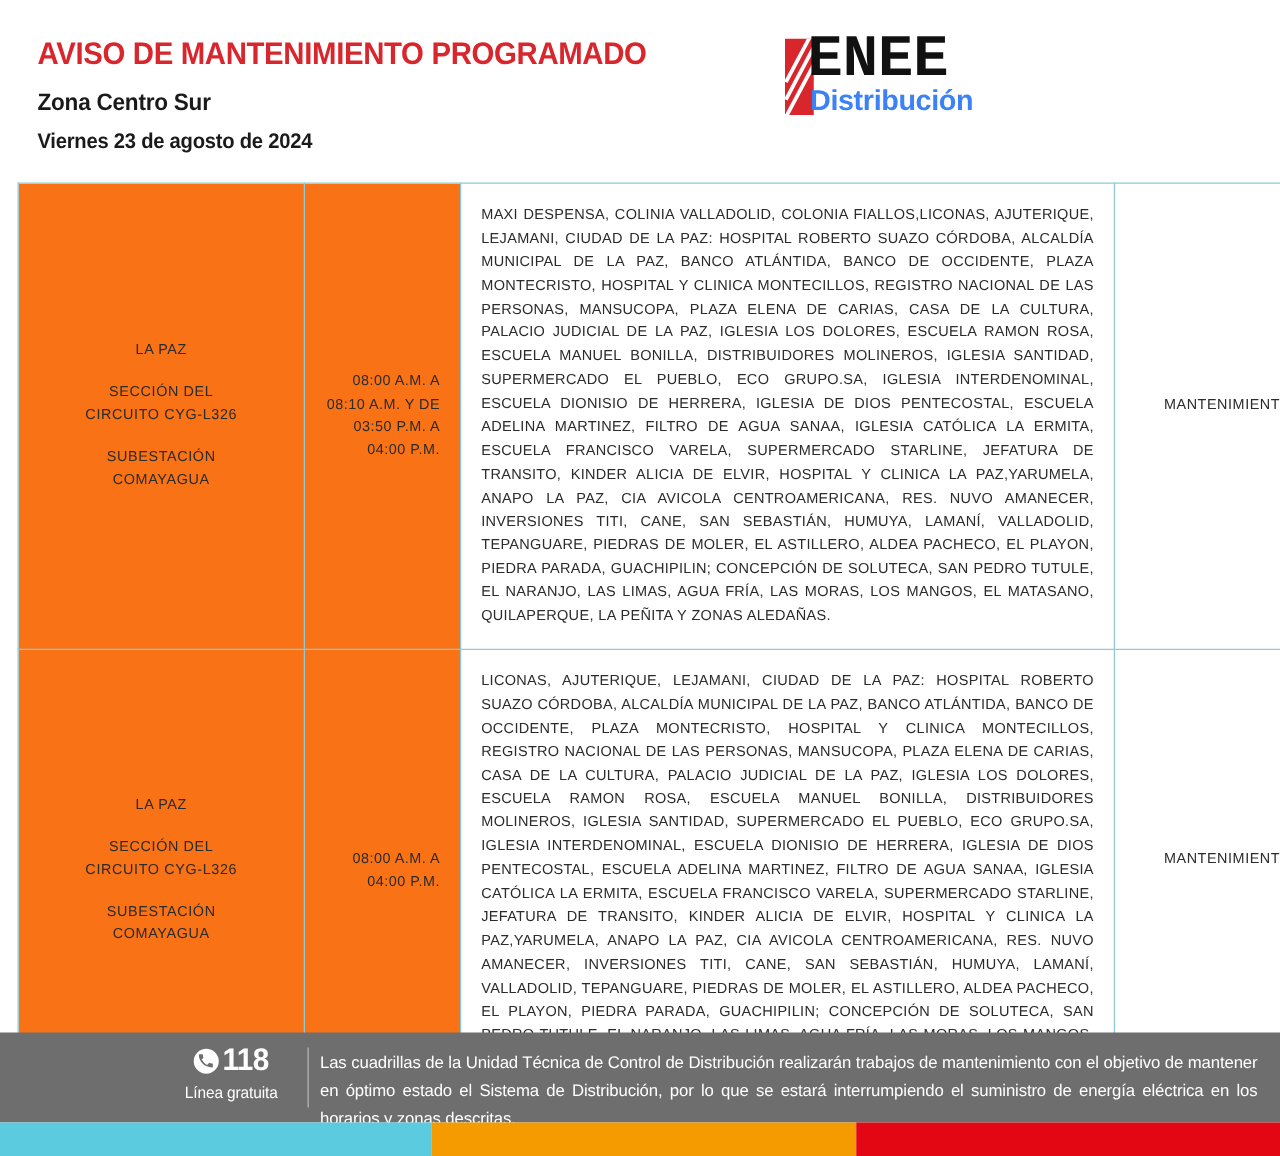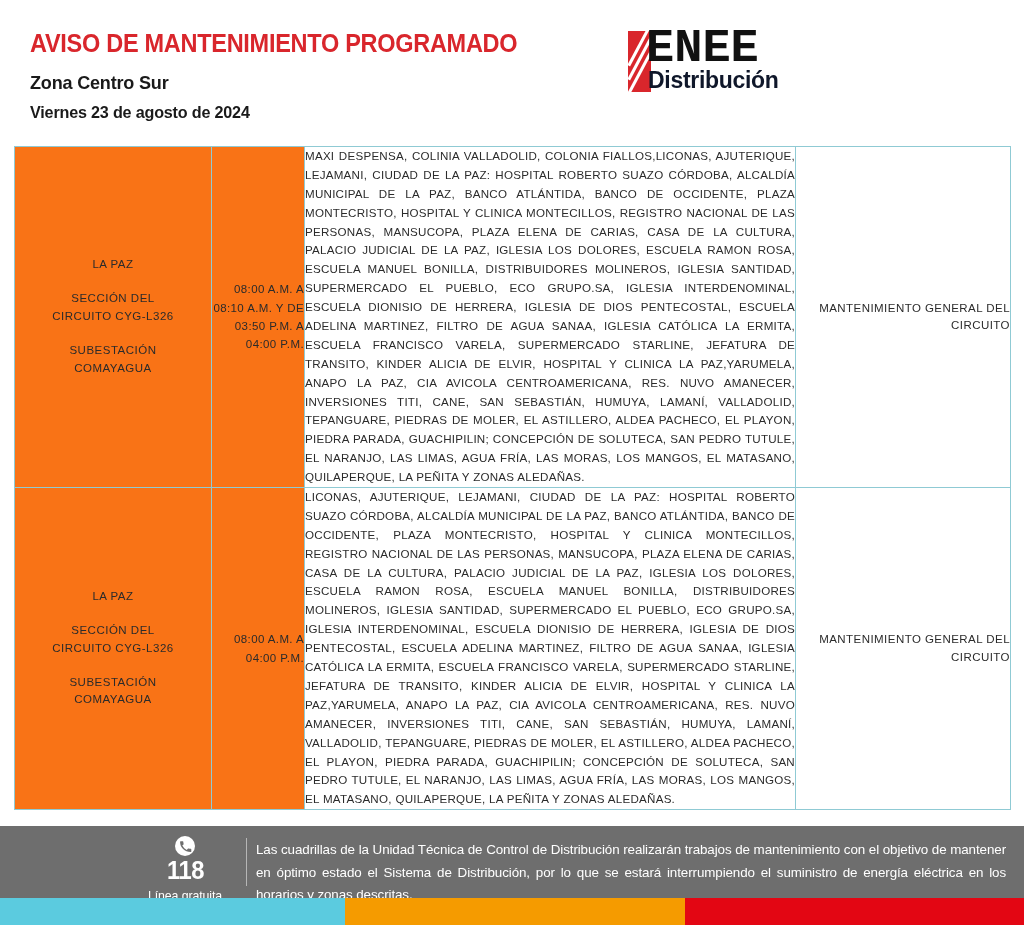--- a/index.html
+++ b/index.html
@@ -98,41 +98,41 @@
     letter-spacing: 0px;
     line-height: 1;
     font-family: Liberation Mono, monospace;
   }
   .logo-dist {
     position: absolute;
     left: 30px;
     top: 39px;
     font-size: 23px;
     font-weight: bold;
-    color: #0f172a;
+    color: #3b82f6;
     letter-spacing: -0.3px;
     line-height: 1;
   }
 
   
   .table-wrap {
     position: absolute;
     left: 14px;
     top: 146px;
     width: 996px;
   }
   table.grid {
     border-collapse: collapse;
     width: 996px;
     table-layout: fixed;
   }
   table.grid td {
     border: 1px solid #8FCAD4;
     vertical-align: middle;
-    padding: 0;
+    padding: 16px;
   }
   td.c-zone {
     width: 196px;
     background: #f97316;
     text-align: center;
     font-size: 11.5px;
     color: #2b2b2b;
     letter-spacing: 0.5px;
     line-height: 1.55;
     padding: 8px 6px;
@@ -189,21 +189,20 @@
     top: 10px;
     width: 110px;
     text-align: center;
     color: #ffffff;
   }
   .phone-row {
     display: flex;
     align-items: center;
     justify-content: center;
     gap: 2px;
-    flex-direction: column;
   }
   .phone-circle {
     width: 20px;
     height: 20px;
     border-radius: 50%;
     background: #ffffff;
     display: inline-flex;
     align-items: center;
     justify-content: center;
     flex: none;

